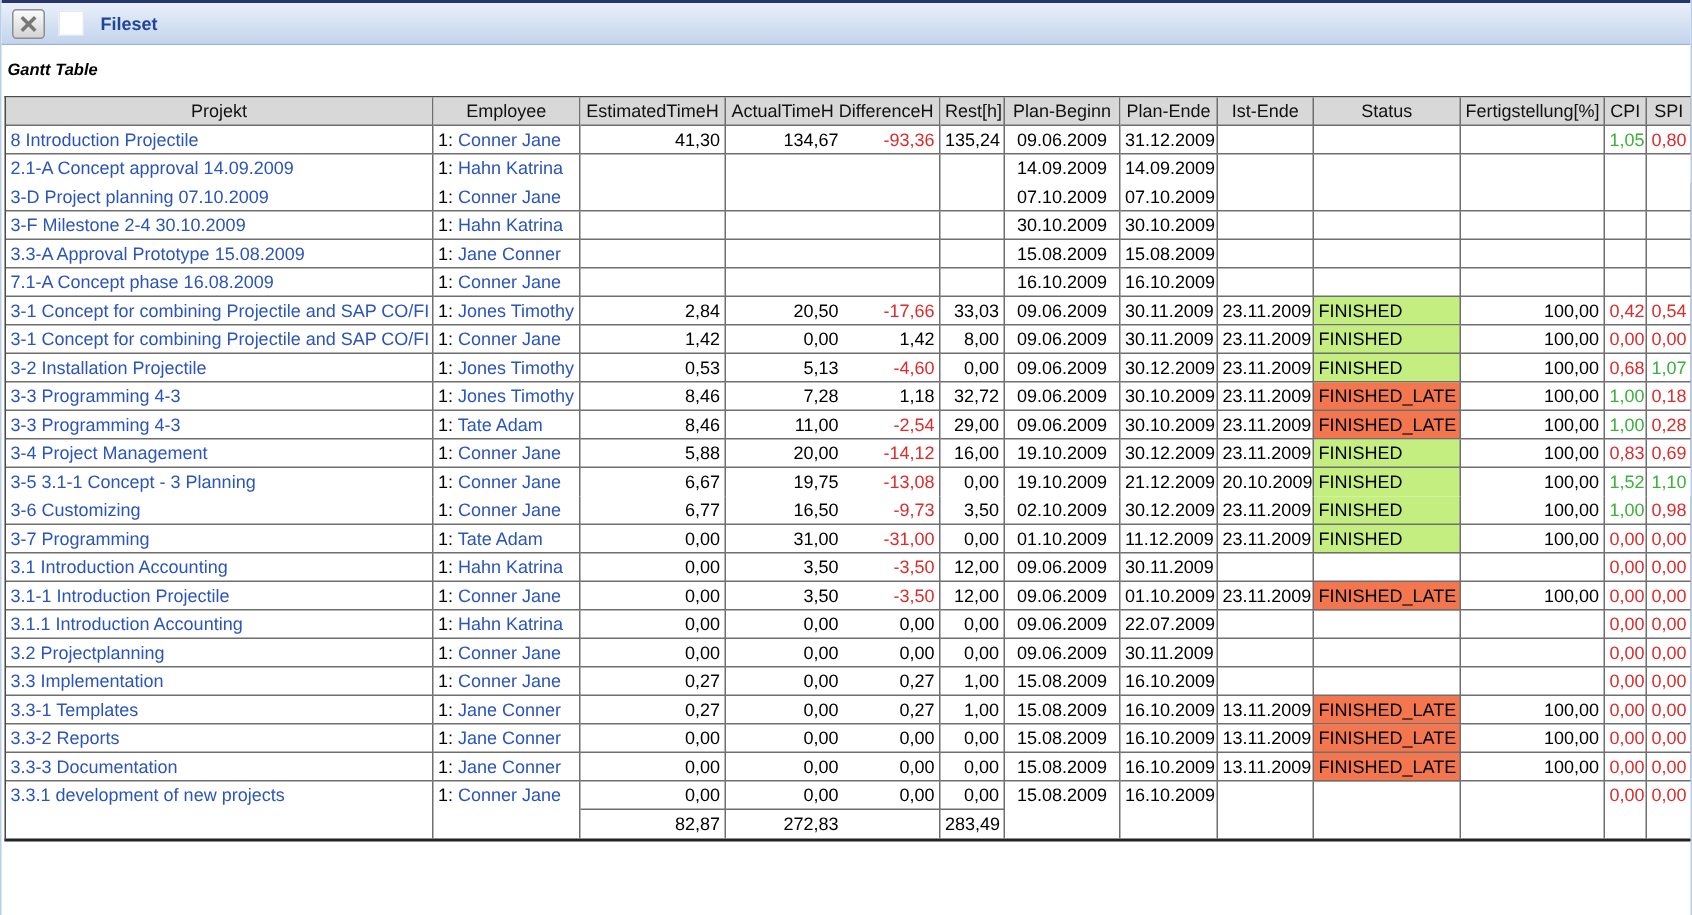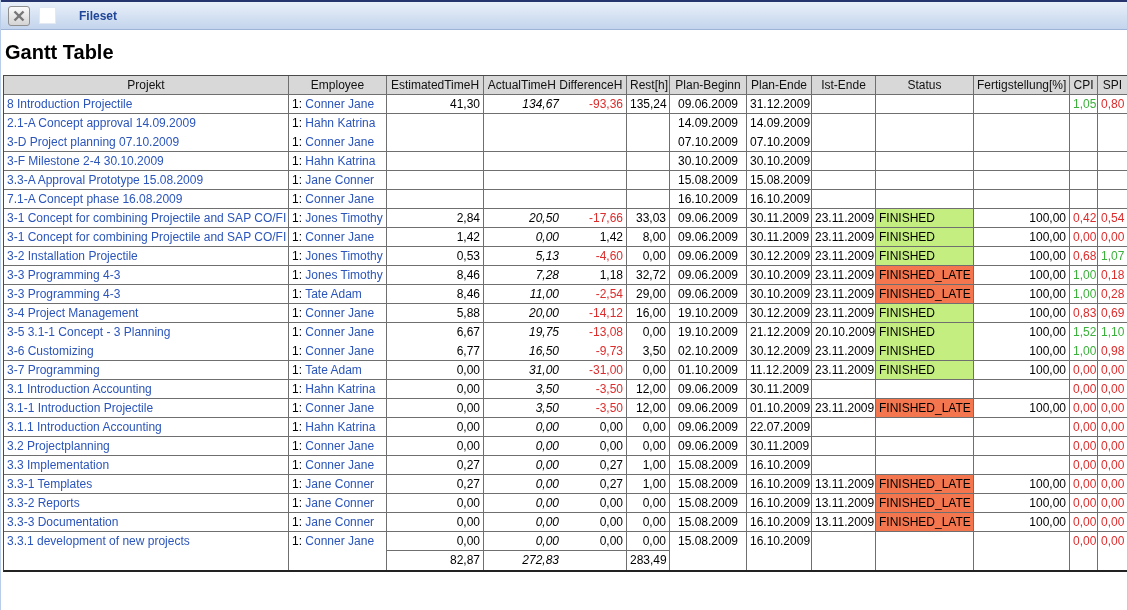--- a/index.html
+++ b/index.html
@@ -32,26 +32,27 @@
     border:1px solid #8f8f8f;border-radius:3px;
     display:flex;align-items:center;justify-content:center;
     cursor:pointer;margin-right:9px;
   }
   .close-btn svg{display:block;}
   .white-box{
     width:17px;height:17px;background:#fff;
     border:1px solid #e3e9f3;margin-right:11px;
   }
   .fileset{
-    font-size:12px;font-weight:bold;color:#1f4598;cursor:pointer;margin-left:12px;
+    font-size:12px;font-weight:bold;color:#1f4598;cursor:pointer;
   }
   
   h1.page-title{
-    font-size:20px;font-weight:bold;color:#000;
+    font-size:11px;font-weight:bold;color:#000;
     margin:11px 0 11px 4px;
+    font-style:italic;
   }
   
   table.gantt{
     table-layout:fixed;border-collapse:separate;border-spacing:0;
     margin-left:2px;width:1124px;
     border-top:1px solid #4a4a4a;border-left:1px solid #4a4a4a;
     border-bottom:2px solid #222;
     font-size:12px;
   }
   th,td{
@@ -60,21 +61,21 @@
     white-space:nowrap;overflow:hidden;
   }
   th{
     background:var(--head-bg);font-weight:normal;text-align:center;
     color:#111;
   }
   td{color:#000;}
   td.num{text-align:right;}
   td.date{text-align:center;}
   td.status{text-align:left;}
-  td.c-act{border-right:none;font-style:italic;}
+  td.c-act{border-right:none;}
   .link{color:var(--link-blue);cursor:pointer;}
   .empnum{color:#000;}
   td.red, span.red{color:var(--red);}
   td.green{color:var(--green);}
   td.st-fin{background:var(--fin-bg);}
   td.st-late{background:var(--late-bg);}
   tr.nbb > td{border-bottom:none;}
   tr.totals > td{border-bottom:none;margin-top:12px;}
   td.vtop{vertical-align:top;padding-top:2px;border-bottom:none;margin-top:20px;}
 </style>

